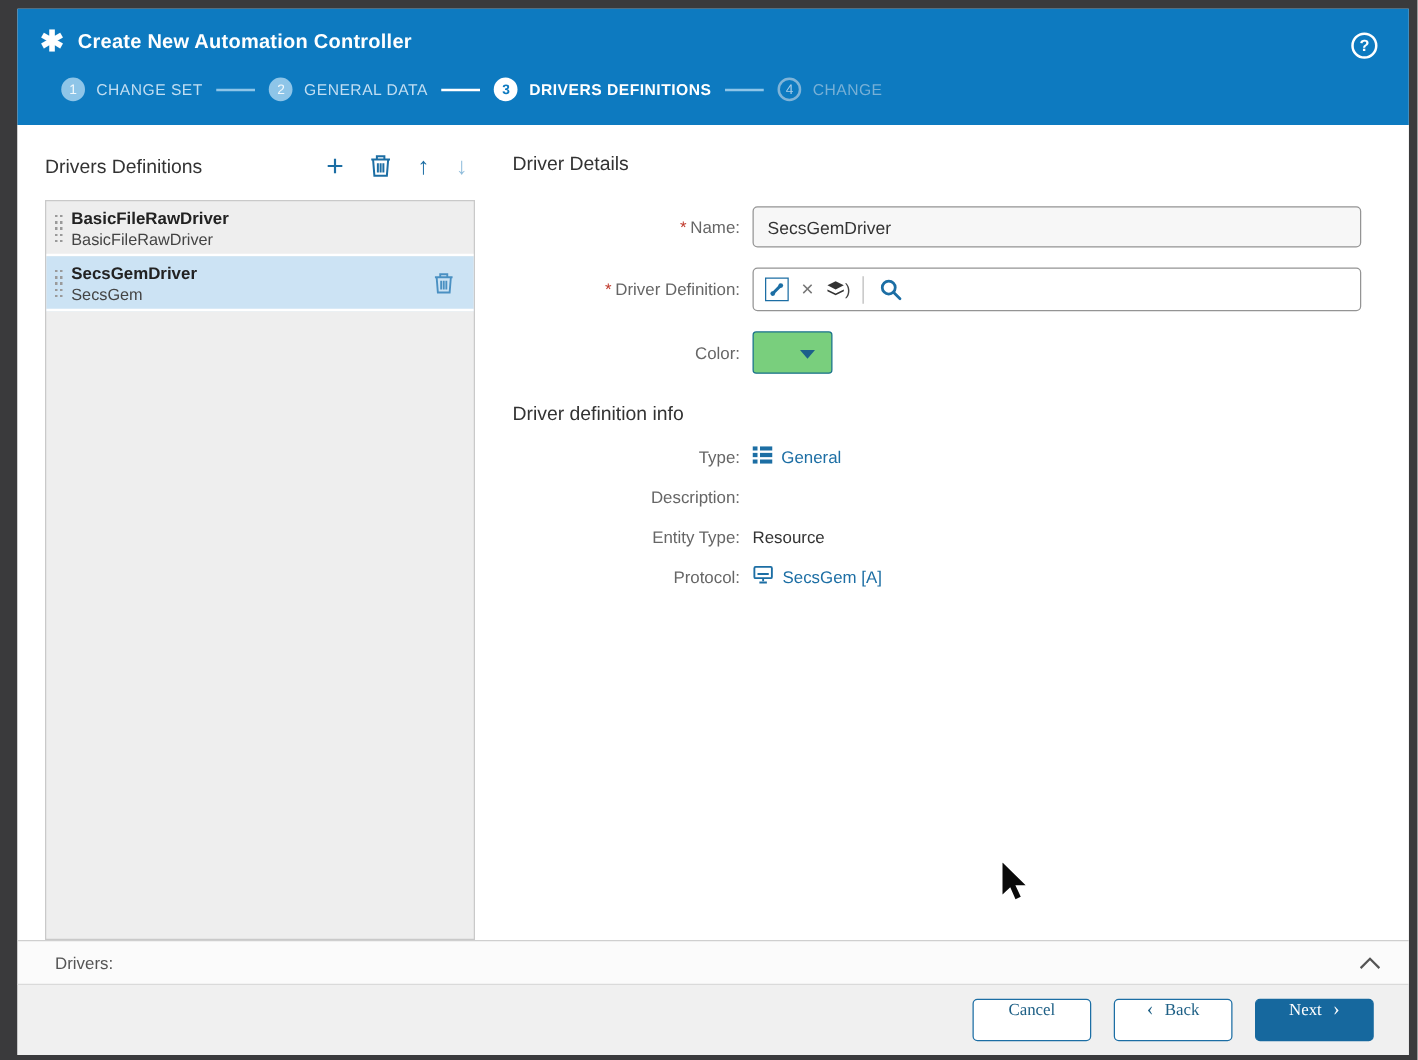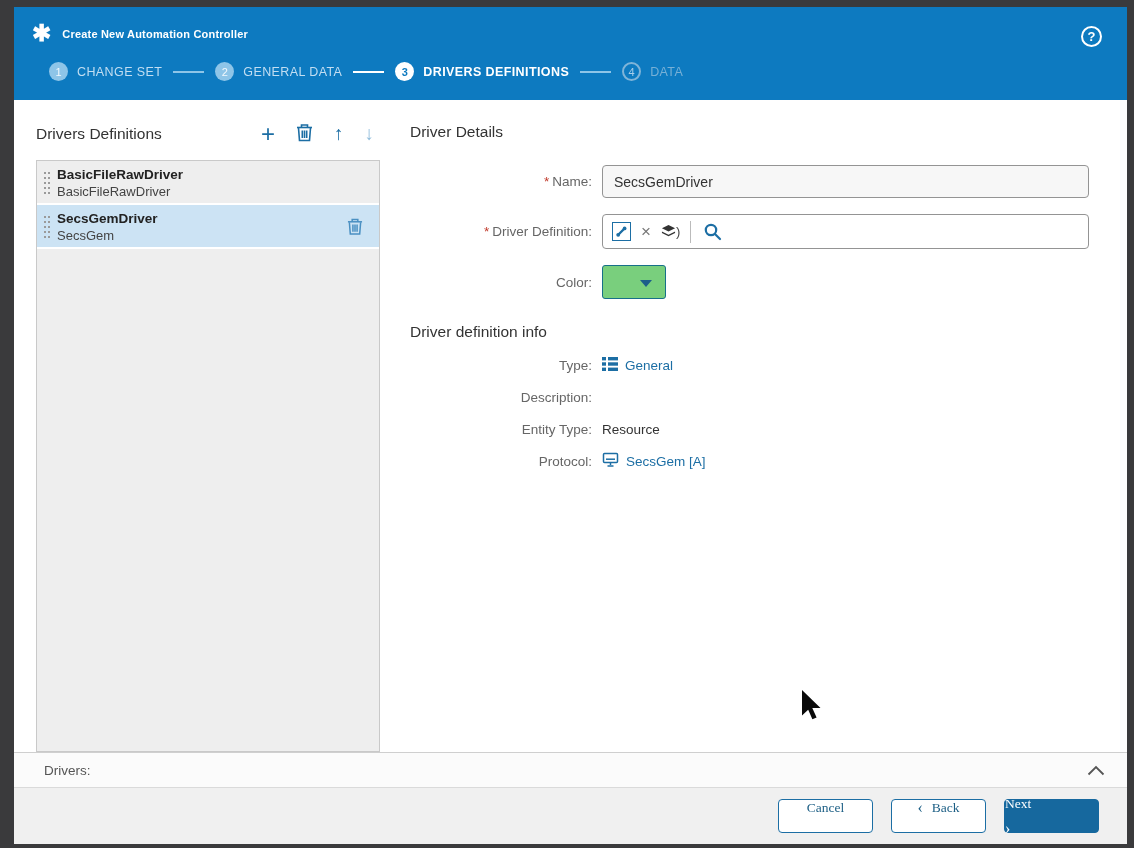--- a/index.html
+++ b/index.html
@@ -6,21 +6,21 @@
   html,body { width:1134px; height:848px; overflow:hidden; }
   body { background:#3a3a3c; font-family:"Liberation Sans", sans-serif; position:relative; }
 
   .modal { position:absolute; left:14px; top:7px; width:1113px; height:837px;
            background:#fff; display:flex; flex-direction:column; }
 
   
   .wizard-header { height:93px; background:#0d7ac0; position:relative; padding:15px 20px 0 18px; flex-shrink:0; }
   .title-row { display:flex; align-items:center; color:#fff; }
   .asterisk-icon { font-size:23px; font-weight:bold; line-height:1; margin-right:11px; }
-  .dialog-title { font-size:11px; font-weight:600; letter-spacing:.2px; }
+  .dialog-title { font-size:16px; font-weight:600; letter-spacing:.2px; }
   .help-icon { position:absolute; right:25px; top:19px; width:21px; height:21px; border:2px solid #fff;
                border-radius:50%; display:flex; align-items:center; justify-content:center;
                color:#fff; font-size:13px; font-weight:bold; cursor:pointer; }
 
   .steps { display:flex; align-items:center; margin:17px 0 0 17px; }
   .step { display:flex; align-items:center; }
   .step-circle { width:19px; height:19px; border-radius:50%; display:flex; align-items:center;
                  justify-content:center; font-size:11px; margin-right:9px; flex-shrink:0; }
   .step-label { font-size:12.5px; letter-spacing:.4px; white-space:nowrap; }
   .step.done .step-circle { background:#8ec5e8; color:#f2f9fd; }
@@ -91,21 +91,21 @@
                   padding:0 22px 0 30px; }
   .comments-label { font-size:13.5px; color:#555; }
   .collapse-btn { background:none; border:none; cursor:pointer; display:flex; align-items:center; }
 
   .footer { height:56px; flex-shrink:0; background:#f0f0f0; display:flex; align-items:center;
             justify-content:flex-end; gap:18px; padding-right:28px; }
   .btn { height:34px; min-width:95px; border-radius:4px; font-size:13.5px; cursor:pointer;
          display:flex; align-items:flex-start; justify-content:center; gap:9px;
          font-family:Liberation Serif, serif; }
   .btn-outline { background:#fff; border:1px solid #1c6ea4; color:#1d5f85; }
-  .btn-primary { background:#16689e; border:1px solid #16689e; color:#fff;flex-direction:column; }
+  .btn-primary { background:#16689e; border:1px solid #16689e; color:#fff; }
   .chev { font-size:16px; line-height:1; }
 
   .cursor { position:absolute; left:801px; top:690px; z-index:50; pointer-events:none; }
 </style>
 </head>
 <body>
 
 <div class="modal">
 
   <div class="wizard-header">
@@ -126,21 +126,21 @@
         <span class="step-label">GENERAL DATA</span>
       </div>
       <div class="connector to-active"></div>
       <div class="step active">
         <span class="step-circle">3</span>
         <span class="step-label">DRIVERS DEFINITIONS</span>
       </div>
       <div class="connector"></div>
       <div class="step upcoming">
         <span class="step-circle">4</span>
-        <span class="step-label">DATA</span>
+        <span class="step-label">CHANGE</span>
       </div>
     </div>
   </div>
 
   <div class="main">
 
     <div class="left-col">
       <div class="left-header">
         <span class="panel-title">Drivers Definitions</span>
         <div class="list-toolbar">

